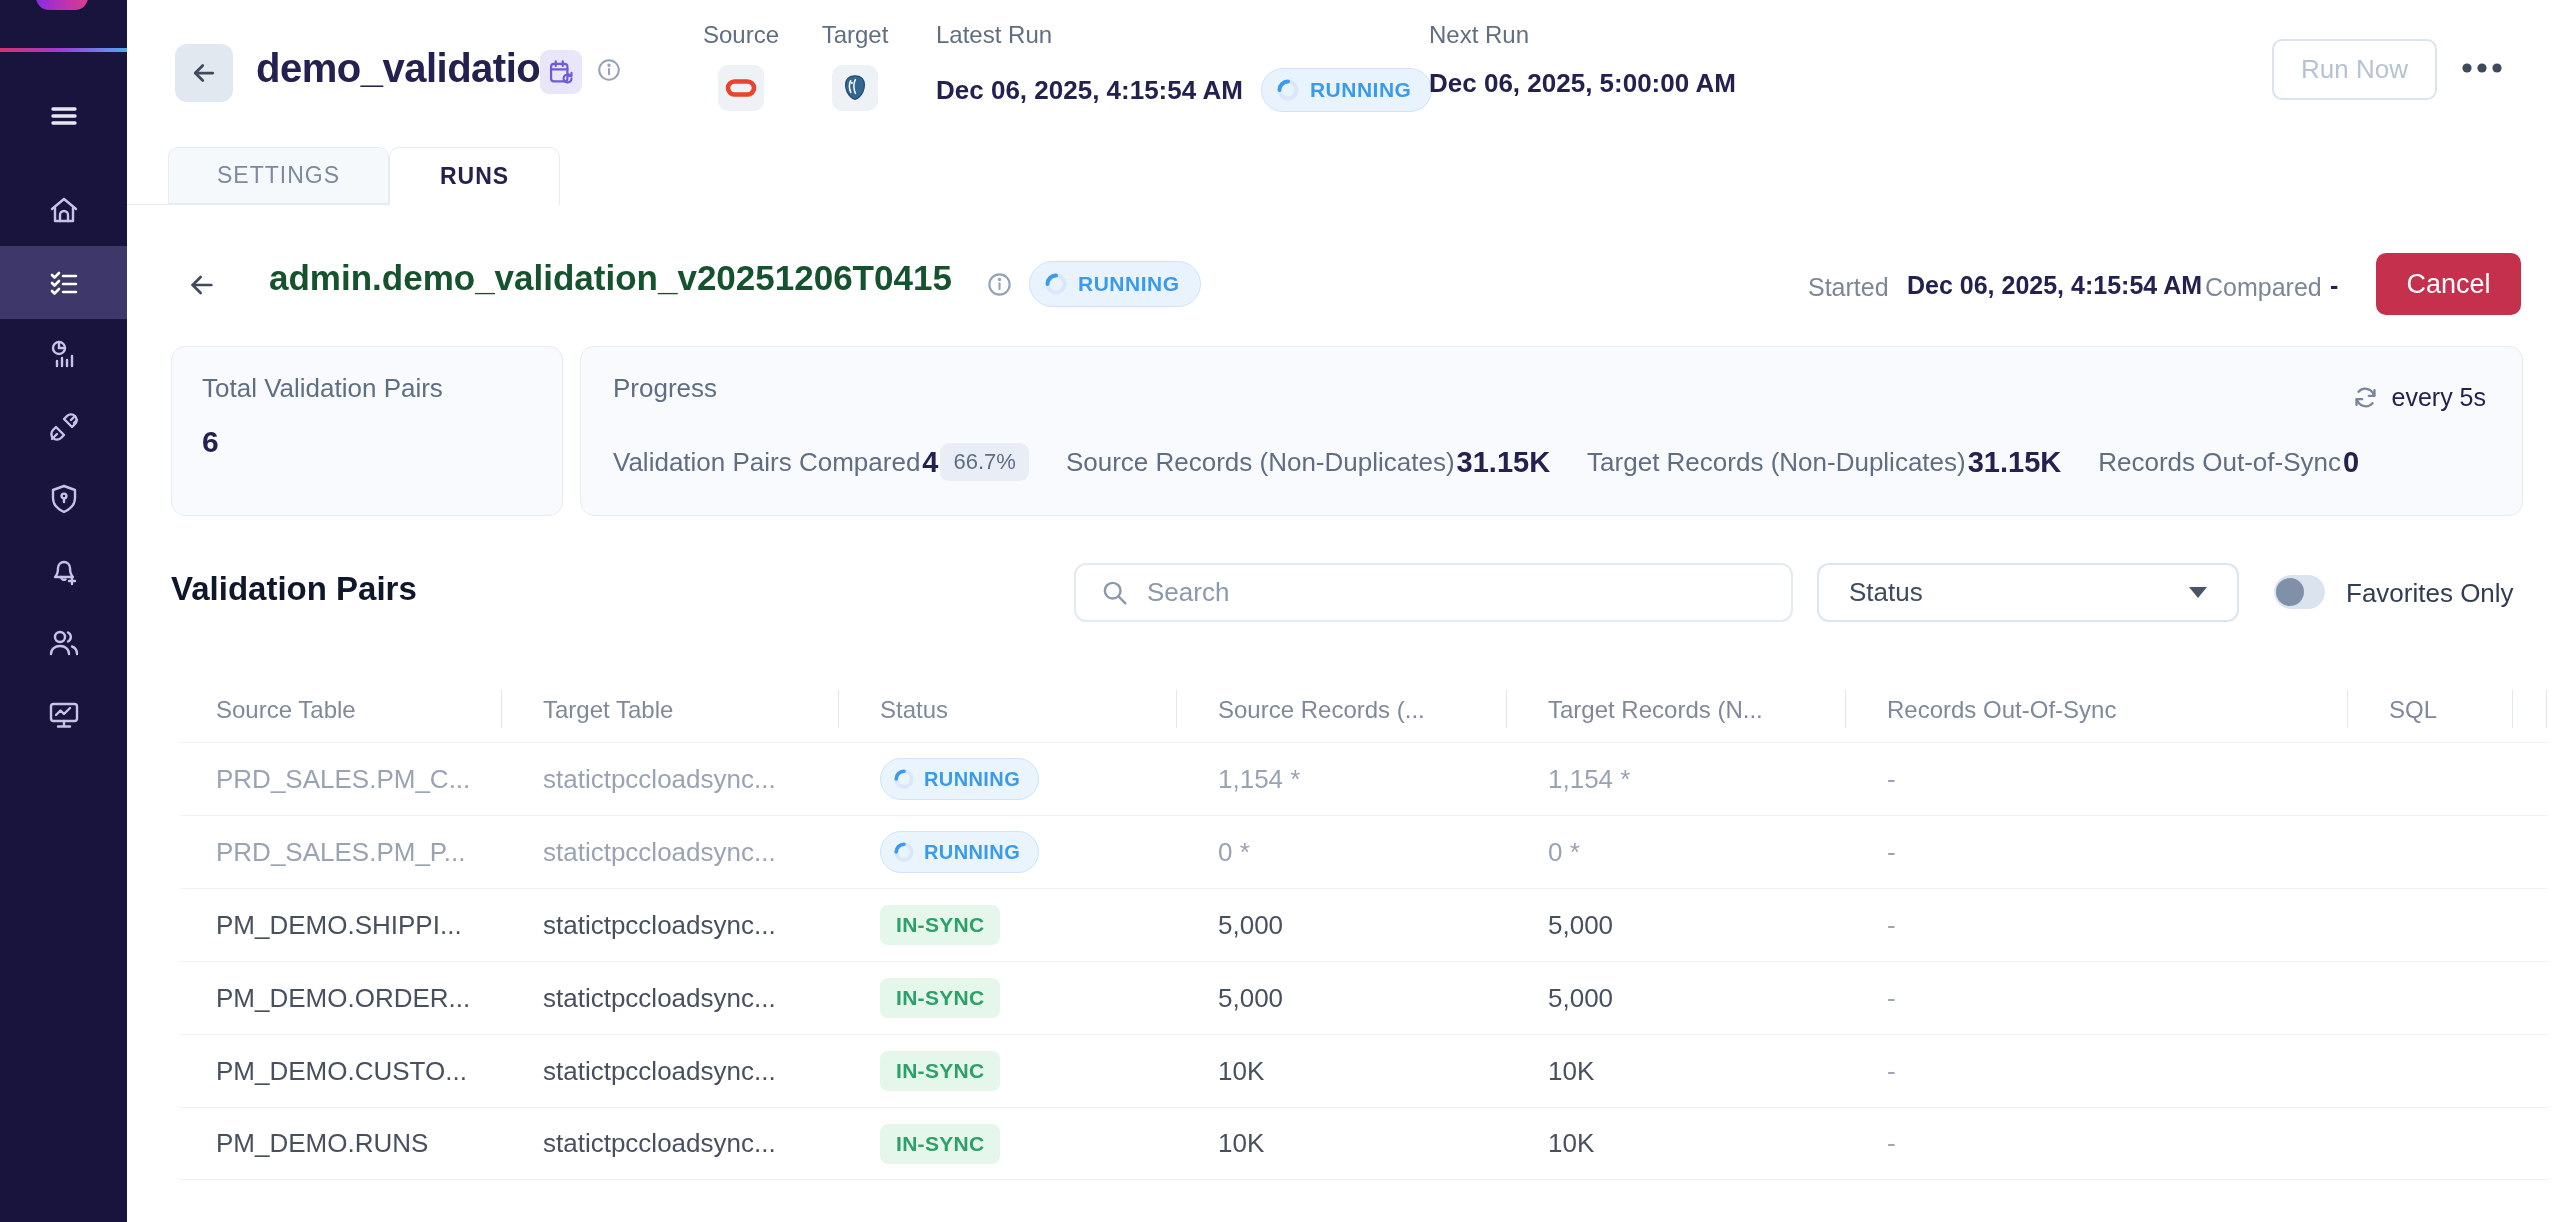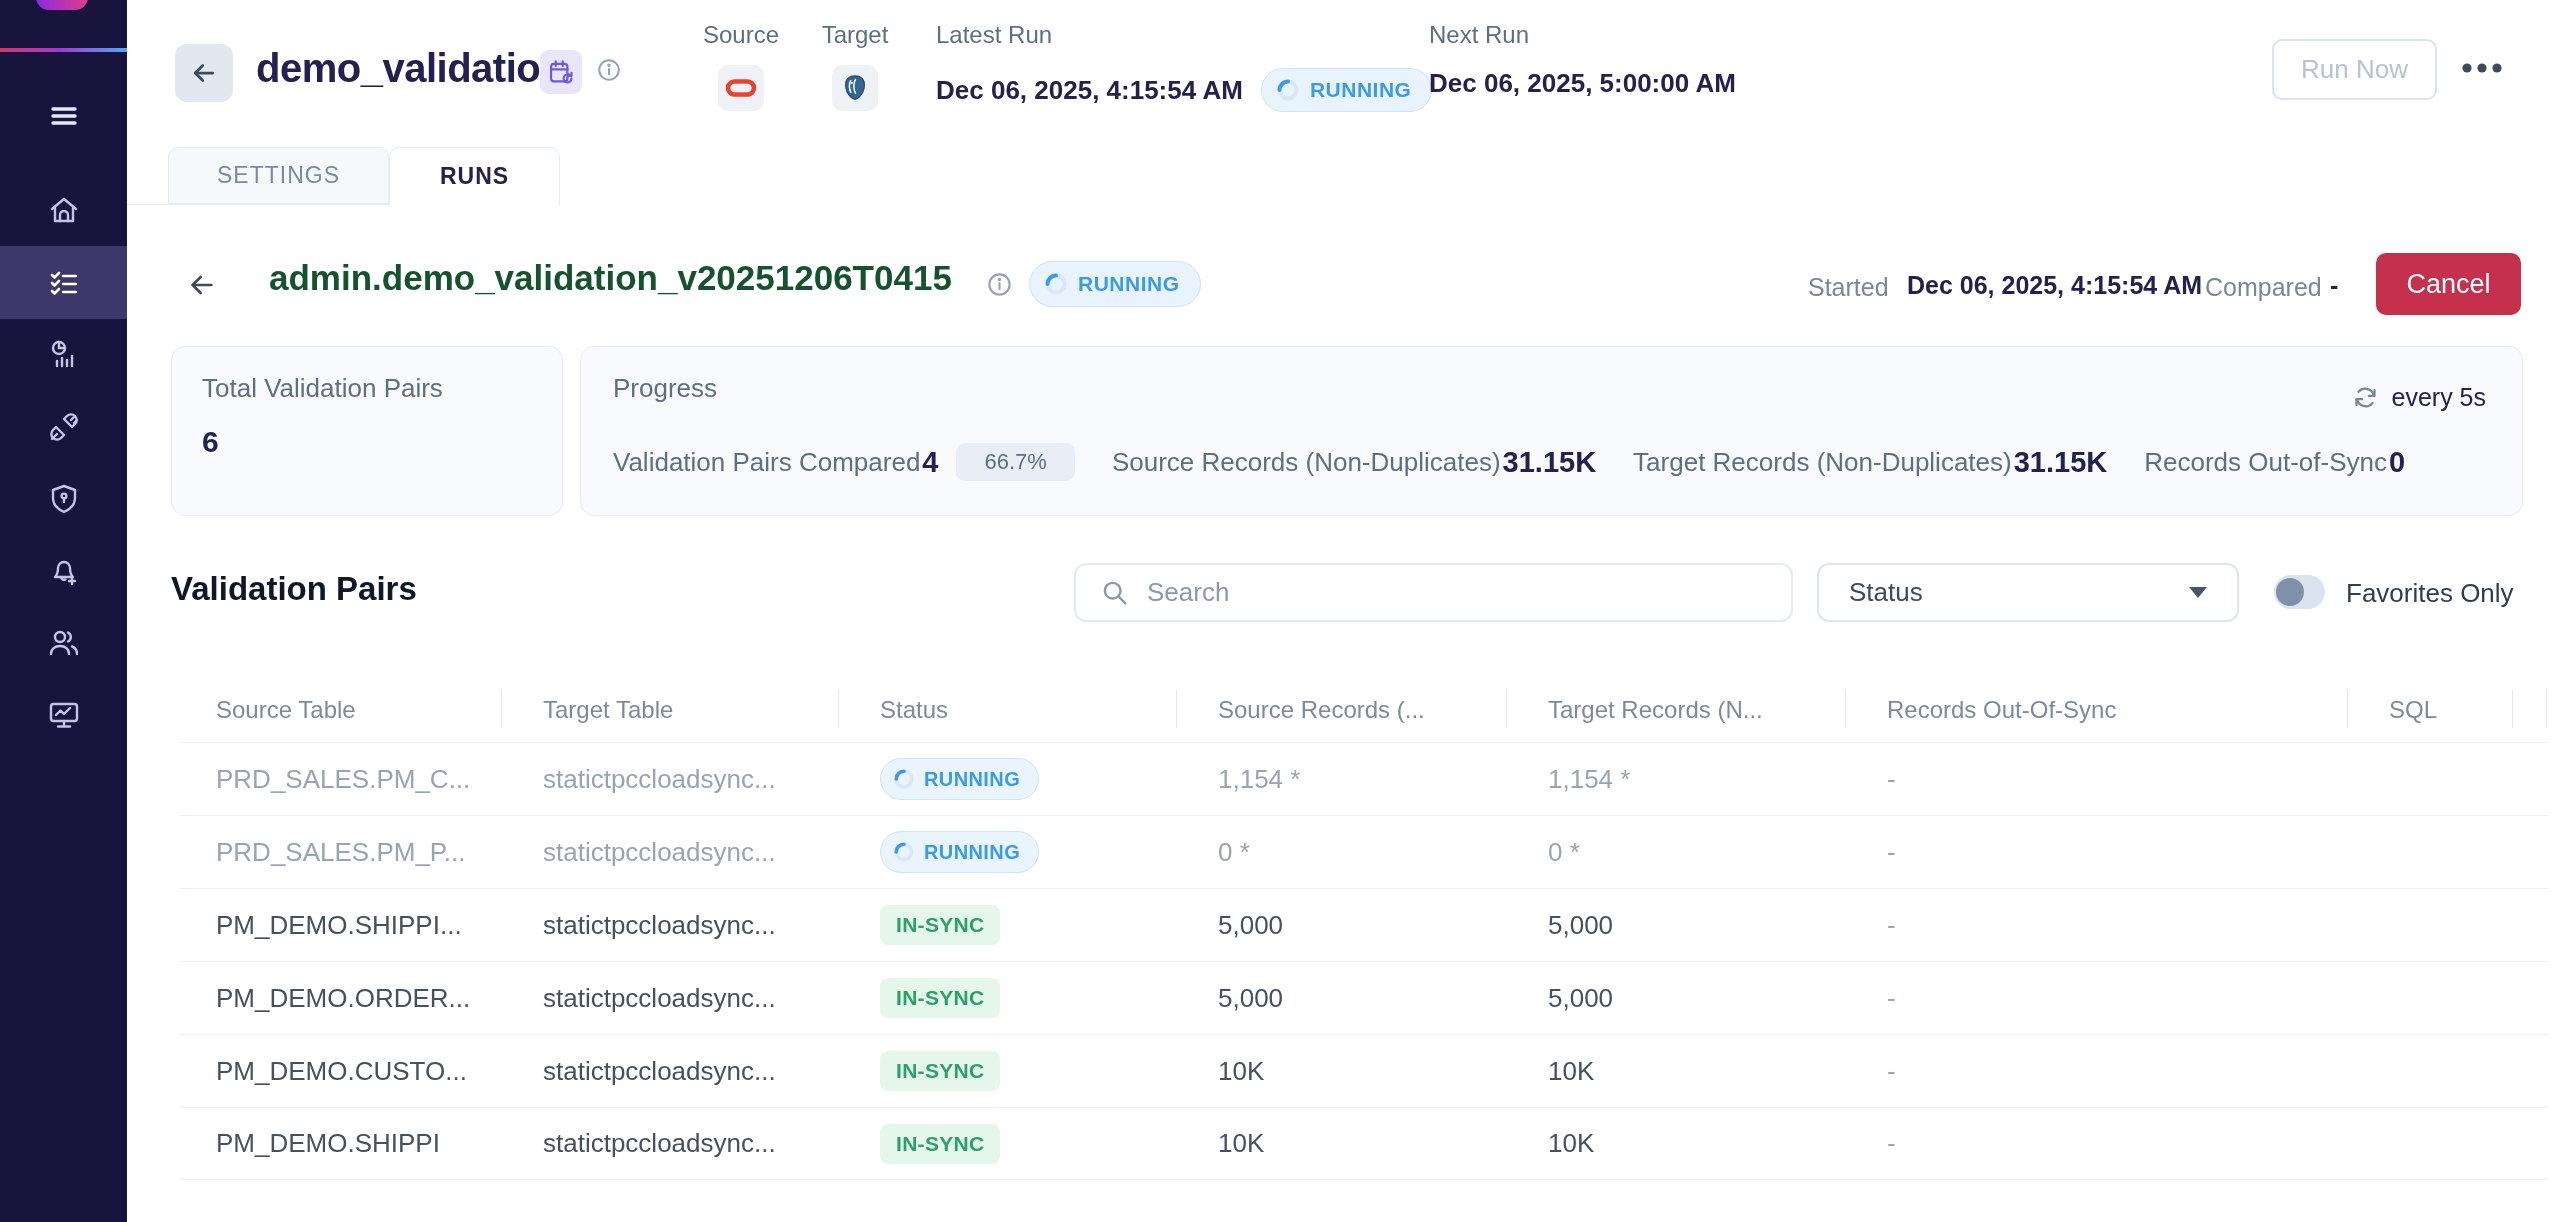--- a/index.html
+++ b/index.html
@@ -66,21 +66,21 @@
   .card-progress { left:580px; width:1943px; }
   .card-label { position:absolute; left:30px; top:26px; font-size:26px; color:#5f6e83; }
   .card-value { position:absolute; left:30px; top:78px; font-size:30px; font-weight:bold; color:#232150; }
   .refresh-wrap { position:absolute; right:36px; top:36px; display:flex; align-items:center; gap:13px; }
   .refresh-wrap svg { width:27px; height:27px; }
   .refresh-text { font-size:25px; color:#232150; }
   .metrics { position:absolute; left:32px; top:96px; display:flex; align-items:center; gap:37px; }
   .metric { display:flex; align-items:center; gap:2px; }
   .metric-label { font-size:26px; color:#5f6e83; }
   .metric-value { font-size:29px; font-weight:bold; color:#232150; }
-  .metric-chip { background:#e9eef6; color:#5f6e83; font-size:22px; padding:6px 28px; border-radius:9px;margin-left:16px; }
+  .metric-chip { background:#e9eef6; color:#5f6e83; font-size:22px; padding:6px 13px; border-radius:9px; }
 
   
   .vp-title { position:absolute; left:171px; top:570px; font-size:33px; font-weight:800; color:#0f172a; }
   .search-box { position:absolute; left:1074px; top:563px; width:719px; height:59px; border:2px solid #e4eaf1;
                 border-radius:12px; display:flex; align-items:center; padding-left:24px; gap:18px; background:#fff; }
   .search-box svg { width:29px; height:29px; flex:none; }
   .search-box input { border:none; outline:none; font-size:26px; color:#3e4a5e; width:600px; font-family:inherit; background:transparent; }
   .search-box input::placeholder { color:#8b99ad; }
   .status-select { position:absolute; left:1817px; top:563px; width:422px; height:59px; border:2px solid #d9e6f3;
                    border-radius:12px; display:flex; align-items:center; justify-content:space-between;
@@ -416,21 +416,21 @@
       <div class="t-cell">statictpccloadsync...</div>
       <div class="t-cell"><span class="badge-insync">IN-SYNC</span></div>
       <div class="t-cell">10K</div>
       <div class="t-cell">10K</div>
       <div class="t-cell cell-dash">-</div>
       <div class="t-cell"></div>
         <div class="t-cell"></div>
     </div>
 
     <div class="t-row">
-      <div class="t-cell">PM_DEMO.SHIPPI</div>
+      <div class="t-cell">PM_DEMO.RUNS</div>
       <div class="t-cell">statictpccloadsync...</div>
       <div class="t-cell"><span class="badge-insync">IN-SYNC</span></div>
       <div class="t-cell">10K</div>
       <div class="t-cell">10K</div>
       <div class="t-cell cell-dash">-</div>
       <div class="t-cell"></div>
         <div class="t-cell"></div>
     </div>
   </div>
 

